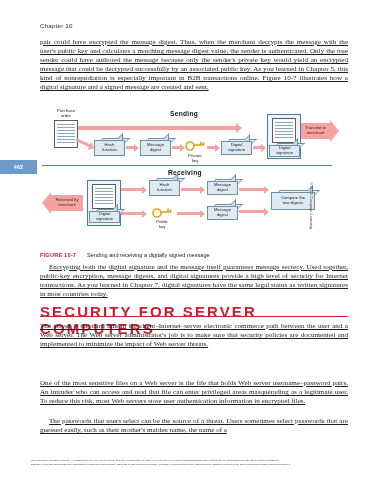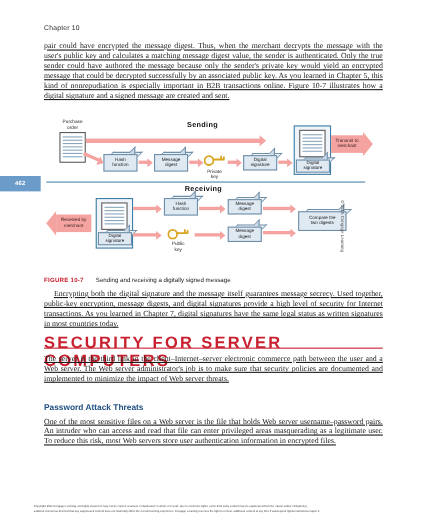--- a/index.html
+++ b/index.html
@@ -350,23 +350,23 @@
     <span class="num">FIGURE 10-7</span><span class="txt">Sending and receiving a digitally signed message</span>
   </div>
 
   <div class="body-text indent" style="left:40px;top:263px;">Encrypting both the digital signature and the message itself guarantees message secrecy. Used together, public-key encryption, message digests, and digital signatures provide a high level of security for Internet transactions. As you learned in Chapter 7, digital signatures have the same legal status as written signatures in most countries today.</div>
 
   <div class="section-head">SECURITY FOR SERVER COMPUTERS</div>
   <div class="section-rule"></div>
 
   <div class="body-text" style="left:40px;top:322px;">The server is the third link in the client–Internet–server electronic commerce path between the user and a Web server. The Web server administrator's job is to make sure that security policies are documented and implemented to minimize the impact of Web server threats.</div>
 
-  <div class="sub-head" style="top:366px;">Password Attack Threats</div>
 
   <div class="body-text" style="left:40px;top:379px;">One of the most sensitive files on a Web server is the file that holds Web server username–password pairs. An intruder who can access and read that file can enter privileged areas masquerading as a legitimate user. To reduce this risk, most Web servers store user authentication information in encrypted files.</div>
 
+  <div class="body-text indent" style="left:40px;top:417px;">The passwords that users select can be the source of a threat. Users sometimes select passwords that are guessed easily, such as their mother's maiden name, the name of a</div>
 
   <div class="footer">
     <div>Copyright 2015 Cengage Learning. All Rights Reserved. May not be copied, scanned, or duplicated, in whole or in part. Due to electronic rights, some third party content may be suppressed from the eBook and/or eChapter(s).</div>
     <div>Editorial review has deemed that any suppressed content does not materially affect the overall learning experience. Cengage Learning reserves the right to remove additional content at any time if subsequent rights restrictions require it.</div>
   </div>
 
 </div>
 
 </body></html>

